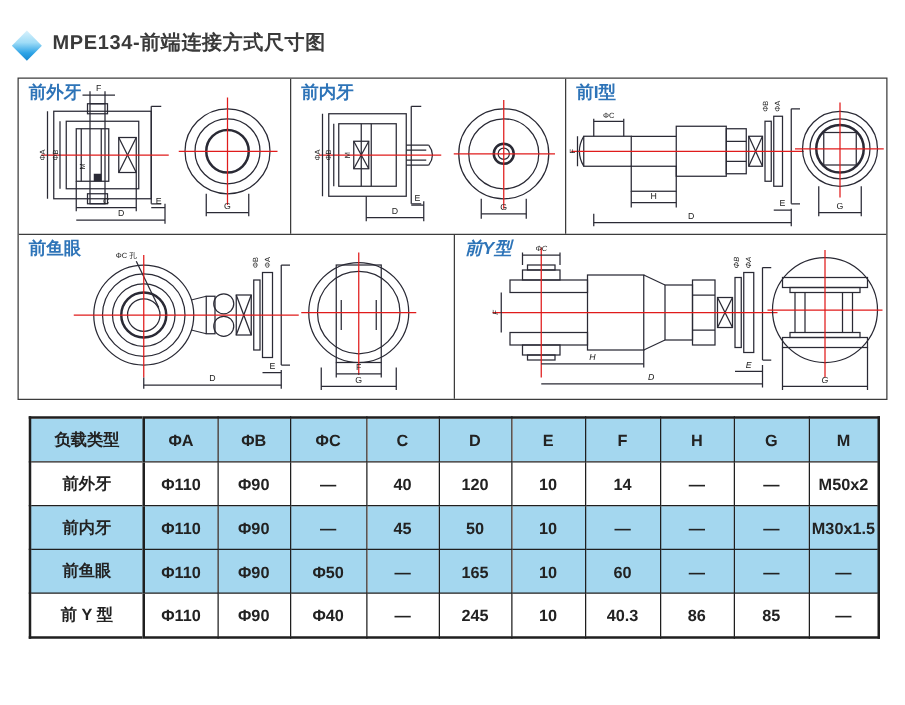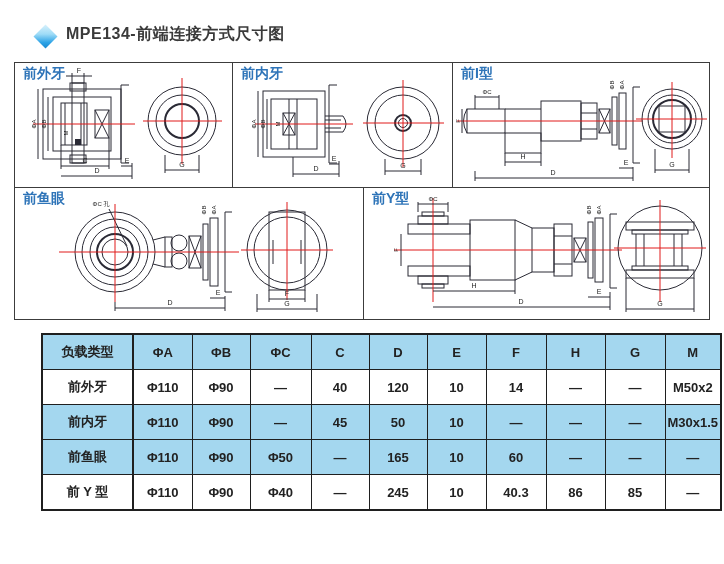--- a/index.html
+++ b/index.html
@@ -1,56 +1,56 @@
 <!DOCTYPE html>
 <html><head>
 <meta charset="utf-8">
 <style>
   html,body{margin:0;padding:0;}
   body{
     width:724px;height:564px;position:relative;background:#ffffff;
     font-family:"Liberation Sans","DejaVu Sans",sans-serif;color:#222;
   }
   
-  .title-bar{position:absolute;left:0;top:10px;width:606px;height:40px;margin-left:24px;}
+  .title-bar{position:absolute;left:0;top:10px;width:606px;height:40px;}
   .diamond{
     position:absolute;left:13px;top:18px;width:17px;height:17px;
     transform:rotate(45deg);
     background:linear-gradient(135deg,#d8f1fc 0%,#9fdcf7 40%,#2da3e6 75%,#1787cf 100%);
   }
   .page-title{
     position:absolute;left:42px;top:14px;font-size:16px;font-weight:bold;color:#3a3a3a;
     letter-spacing:.5px;
   }
   
   .panel{
     position:absolute;left:14px;top:62px;width:696px;height:258px;
     border:1px solid #3c3c3c;background:#fff;box-sizing:border-box;
   }
   .prow{display:flex;}
   .prow-top{height:124px;border-bottom:1px solid #3c3c3c;}
   .prow-bot{height:131px;}
   .pcell{position:relative;box-sizing:border-box;height:100%;}
   .pcell + .pcell{border-left:1px solid #3c3c3c;}
   .c1{width:217px;} .c2{width:220px;} .c3{width:257px;}
-  .c4{width:348px;} .c5{width:346px;}
+  .c4{width:348px;} .c5{width:346px;font-style:italic;}
   .pcell-label{
     position:absolute;left:8px;top:2px;font-size:14px;font-weight:bold;color:#2e74b8;z-index:2;
   }
   .pcell svg{position:absolute;left:0;top:0;}
   
   .ln{stroke:#2a2a35;fill:none;stroke-width:1;}
   .ln2{stroke:#2a2a35;fill:none;stroke-width:2;}
   .fl{fill:#2a2a35;stroke:none;}
   .red{stroke:#e01b1b;fill:none;stroke-width:1;}
   .dim{font-size:7px;fill:#222;text-anchor:middle;}
   .dims{font-size:6px;fill:#222;text-anchor:middle;}
   
   table.spec{
-    position:absolute;left:41px;top:333px;border-collapse:collapse;table-layout:fixed;
+    position:absolute;left:23px;top:333px;border-collapse:collapse;table-layout:fixed;
     font-size:13px;
   }
   table.spec td,table.spec th{
     border:1px solid #1f1f1f;height:34px;text-align:center;vertical-align:middle;
     padding:0;overflow:hidden;
   }
   table.spec{border:2px solid #1f1f1f;}
   table.spec .rowhead{border-right-width:2px;font-weight:bold;}
   table.spec th{font-weight:bold;}
   table.spec td{font-weight:700;}

